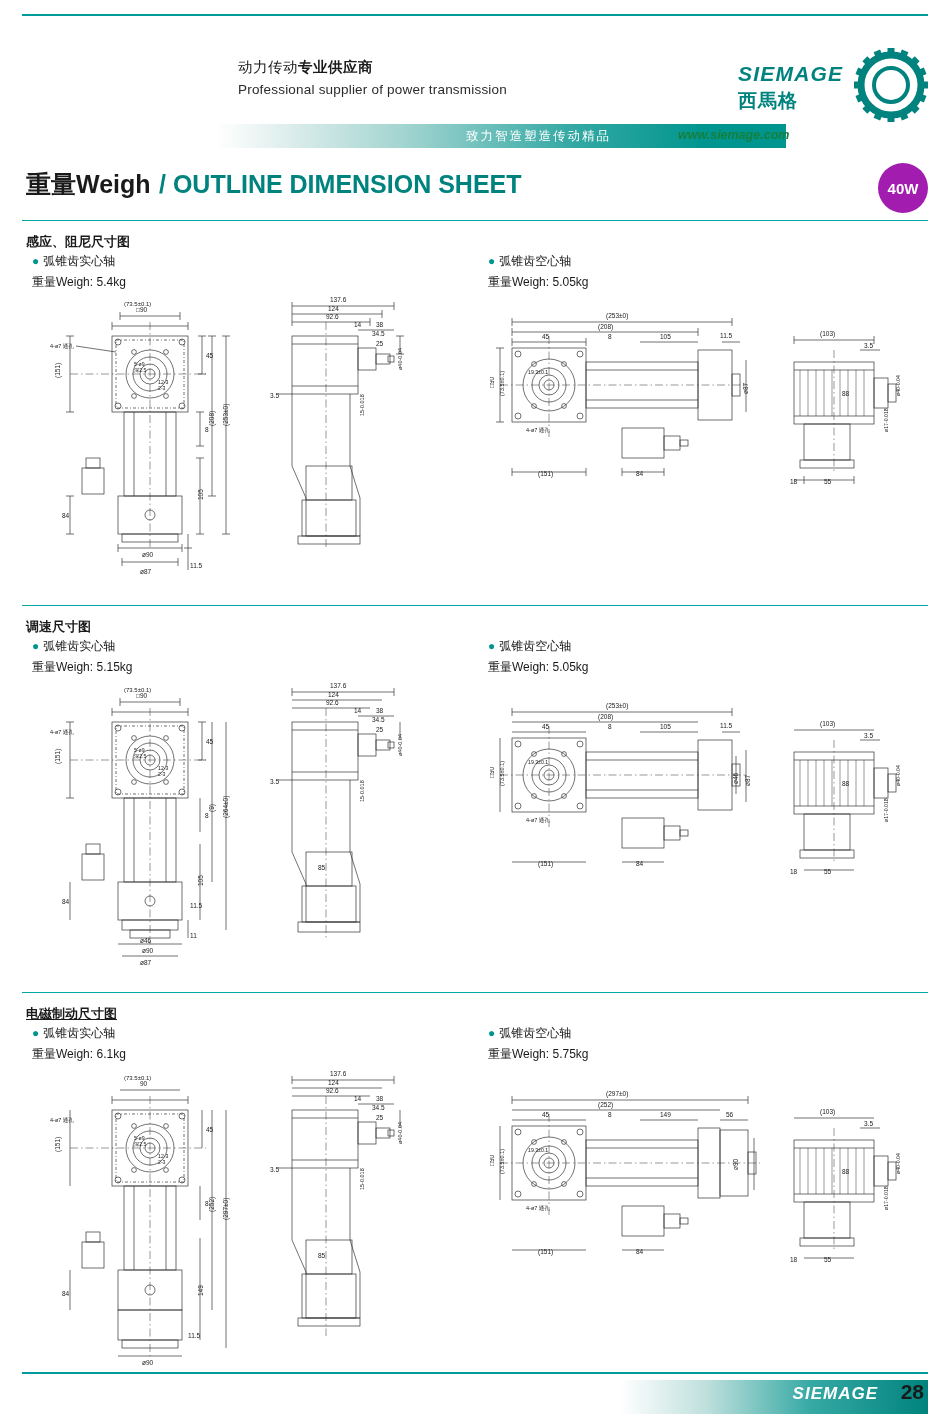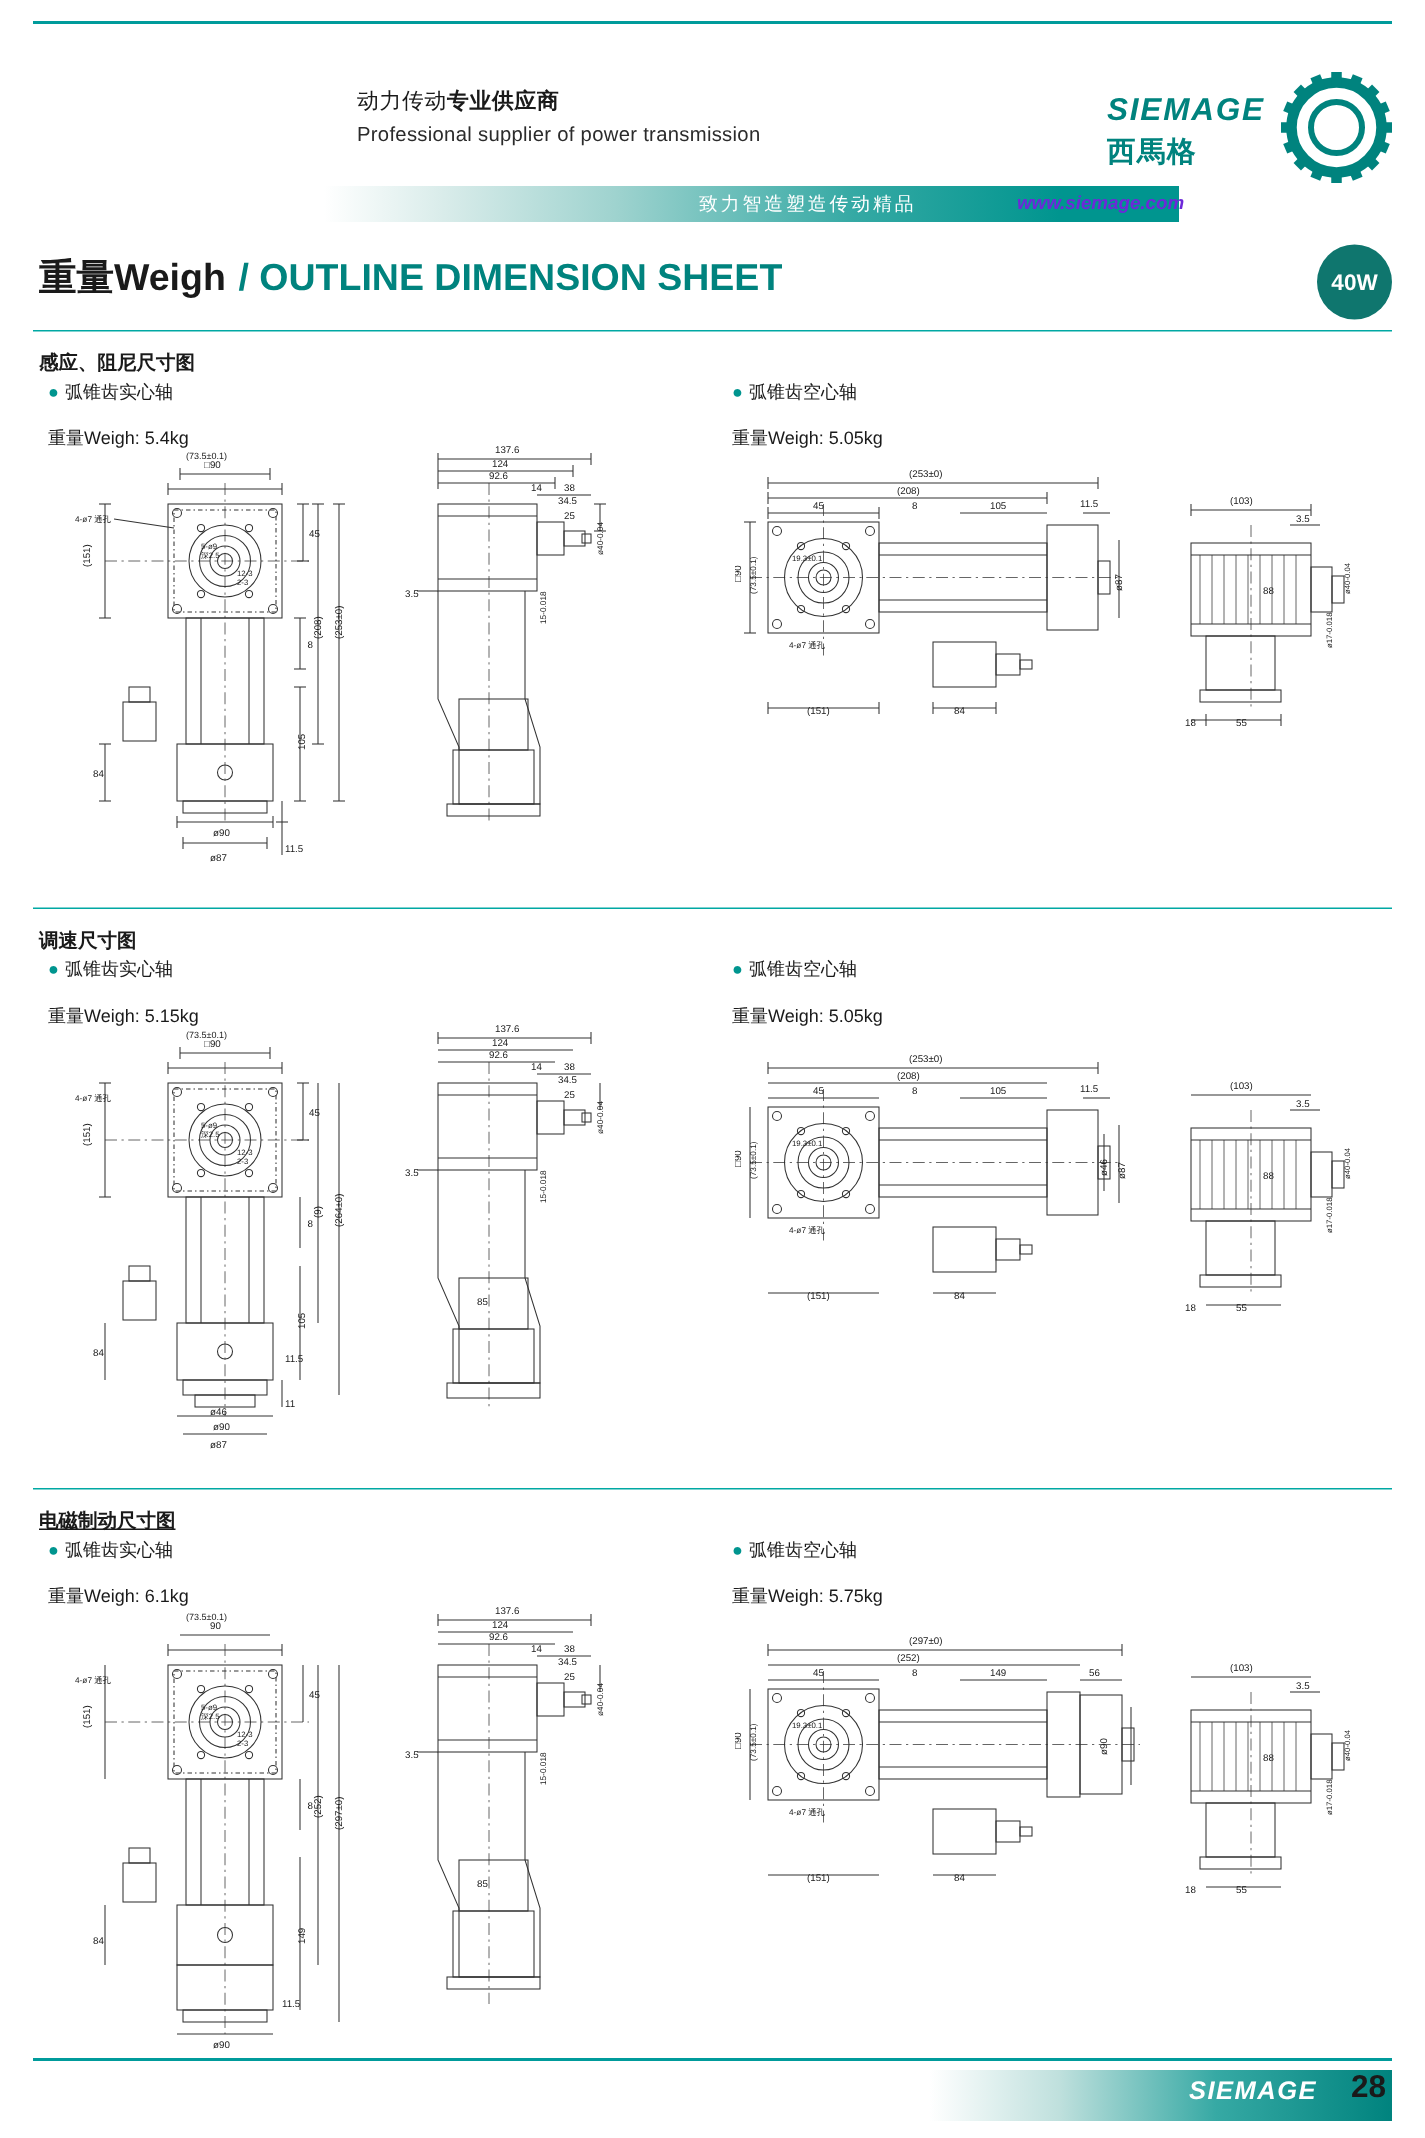--- a/index.html
+++ b/index.html
@@ -51,21 +51,21 @@
   .teal-strip {
     position: absolute; left: 216px; top: 94px; width: 570px; height: 24px;
     background: linear-gradient(to right, #ffffff 0%, #d9ecea 14%, #9fd3cf 34%, #35a9a4 62%, #00958f 86%, #00958f 100%);
   }
   .strip-cn {
     position: absolute; left: 466px; top: 98px;
     font-size: 12.5px; color: #ffffff; letter-spacing: 2px;
   }
   .strip-url {
     position: absolute; left: 678px; top: 98px;
-    font-size: 12.5px; color: #6d28d9; font-weight: bold; font-style: italic;
+    font-size: 12.5px; color: #15803d; font-weight: bold; font-style: italic;
   }
 
   
   .logo { position: absolute; right: 22px; top: 18px; width: 190px; height: 80px; }
   .logo-gear { position: absolute; right: 0; top: 0; width: 74px; height: 74px; }
   .logo-text { position: absolute; left: 0; top: 14px; width: 126px; text-align: left; }
   .logo-en {
     font-size: 21px; font-weight: bold; color: #00837e; letter-spacing: 1.2px;
     font-style: italic;
   }
@@ -75,37 +75,37 @@
   .title-row { position: absolute; left: 26px; top: 168px; }
   .title-cn {
     font-size: 25px; font-weight: bold; color: #1a1a1a; display: inline;
   }
   .title-en {
     font-size: 25px; font-weight: bold; color: #00837e; display: inline; margin-left: 4px;
   }
   .power-badge {
     position: absolute; right: 22px; top: 163px;
     width: 50px; height: 50px; border-radius: 50%;
-    background: #0f766e; color: #fff;
+    background: #a21caf; color: #fff;
     font-size: 15px; font-weight: bold;
     display: flex; align-items: center; justify-content: center;
   }
 
   
   .section { position: absolute; left: 0; width: 950px; }
   .sec-rule {
     position: absolute; left: 22px; width: 906px; height: 1px; background: #00a8a3;
   }
   .sec-head {
     position: absolute; left: 26px;
     font-size: 13px; font-weight: bold; color: #1a1a1a;
   }
   .col-head { position: absolute; font-size: 12px; color: #1a1a1a; }
   .col-head .bullet { color: #00958f; font-weight: bold; margin-right: 4px; }
-  .col-head .wline { display: block; margin-top: 14px; font-size: 12px; }
+  .col-head .wline { display: block; margin-top: 4px; font-size: 12px; }
 
   
   .draw { position: absolute; }
   .draw svg { display: block; }
 
   
   .foot-rule {
     position: absolute; left: 22px; top: 1372px; width: 906px; height: 2px; background: #009b9b;
   }
   .foot-band {

